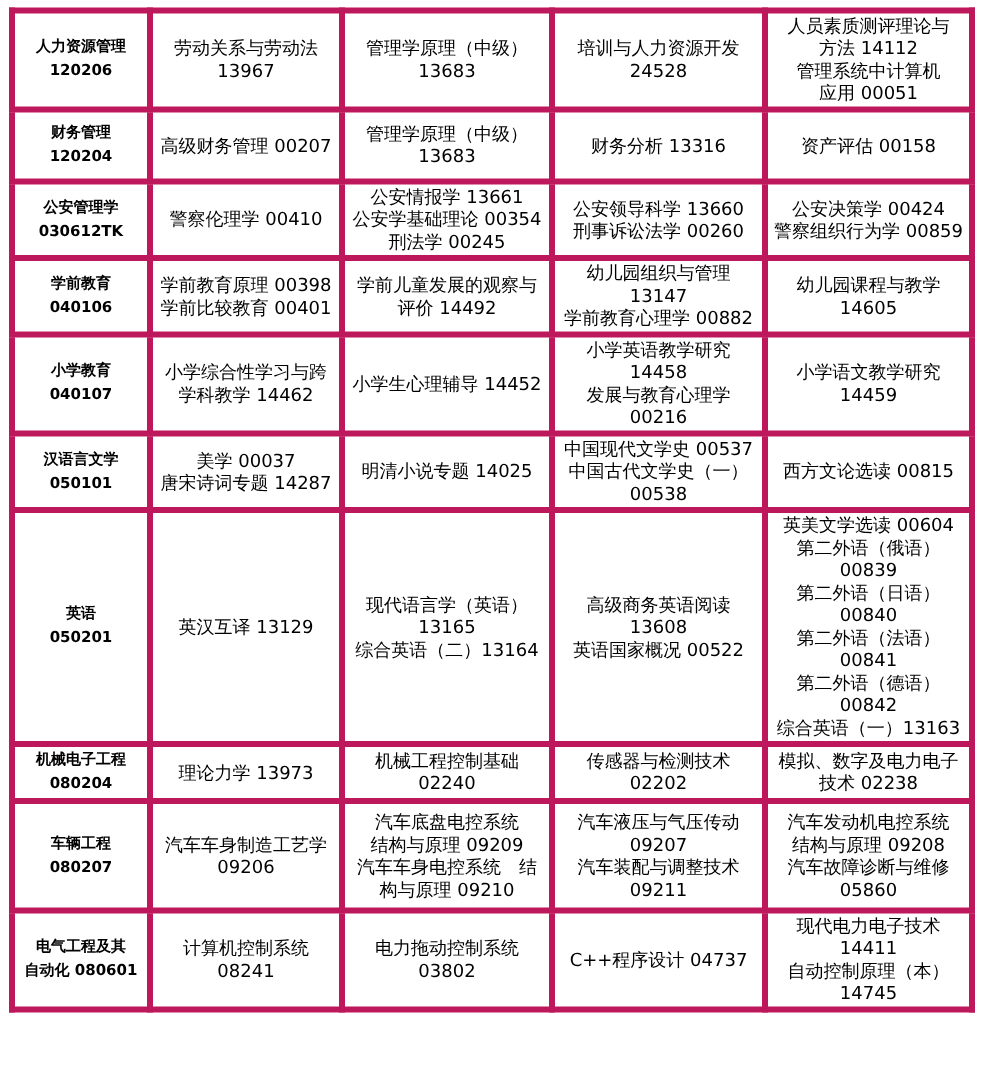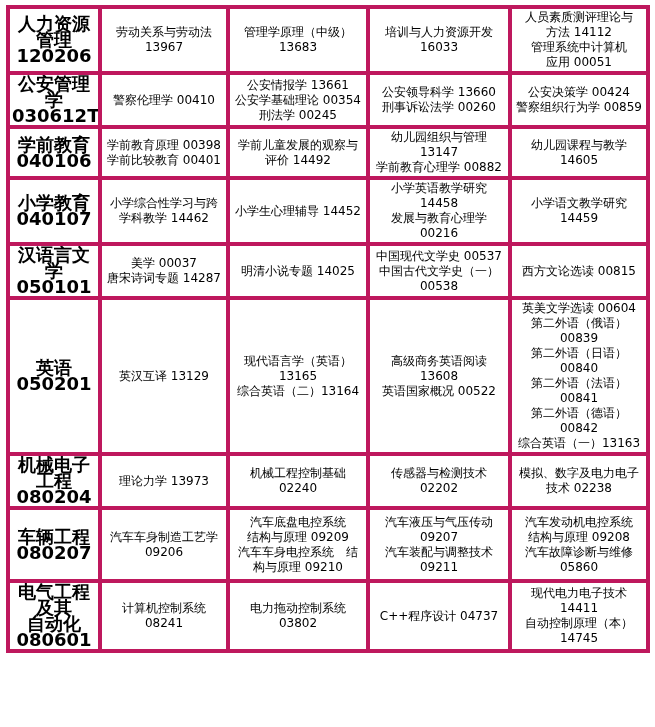--- a/index.html
+++ b/index.html
@@ -27,21 +27,21 @@
     vertical-align: middle;
     white-space: pre-line;
     padding: 1px 2px;
     color: #000000;
     font-size: 12px;
     line-height: 15px;
     overflow: hidden;
   }
   table.schedule td.major {
     font-weight: bold;
-    font-size: 18px;
+    font-size: 10px;
     line-height: 16px;
   }
 </style>
 </head>
 <body>
 
 <div class="page">
   <table class="schedule">
     <colgroup>
       <col style="width:92px">
@@ -52,25 +52,34 @@
     </colgroup>
     <tbody>
       <tr style="height:61px">
         <td class="major">人力资源管理
 120206</td>
         <td>劳动关系与劳动法
 13967</td>
         <td>管理学原理（中级）
 13683</td>
         <td>培训与人力资源开发
-16033</td>
+24528</td>
         <td>人员素质测评理论与
 方法 14112
 管理系统中计算机
 应用 00051</td>
+      </tr>
+      <tr style="height:48px">
+        <td class="major">财务管理
+120204</td>
+        <td>高级财务管理 00207</td>
+        <td>管理学原理（中级）
+13683</td>
+        <td>财务分析 13316</td>
+        <td>资产评估 00158</td>
       </tr>
       <tr style="height:51px">
         <td class="major">公安管理学
 030612TK</td>
         <td>警察伦理学 00410</td>
         <td>公安情报学 13661
 公安学基础理论 00354
 刑法学 00245</td>
         <td>公安领导科学 13660
 刑事诉讼法学 00260</td>

